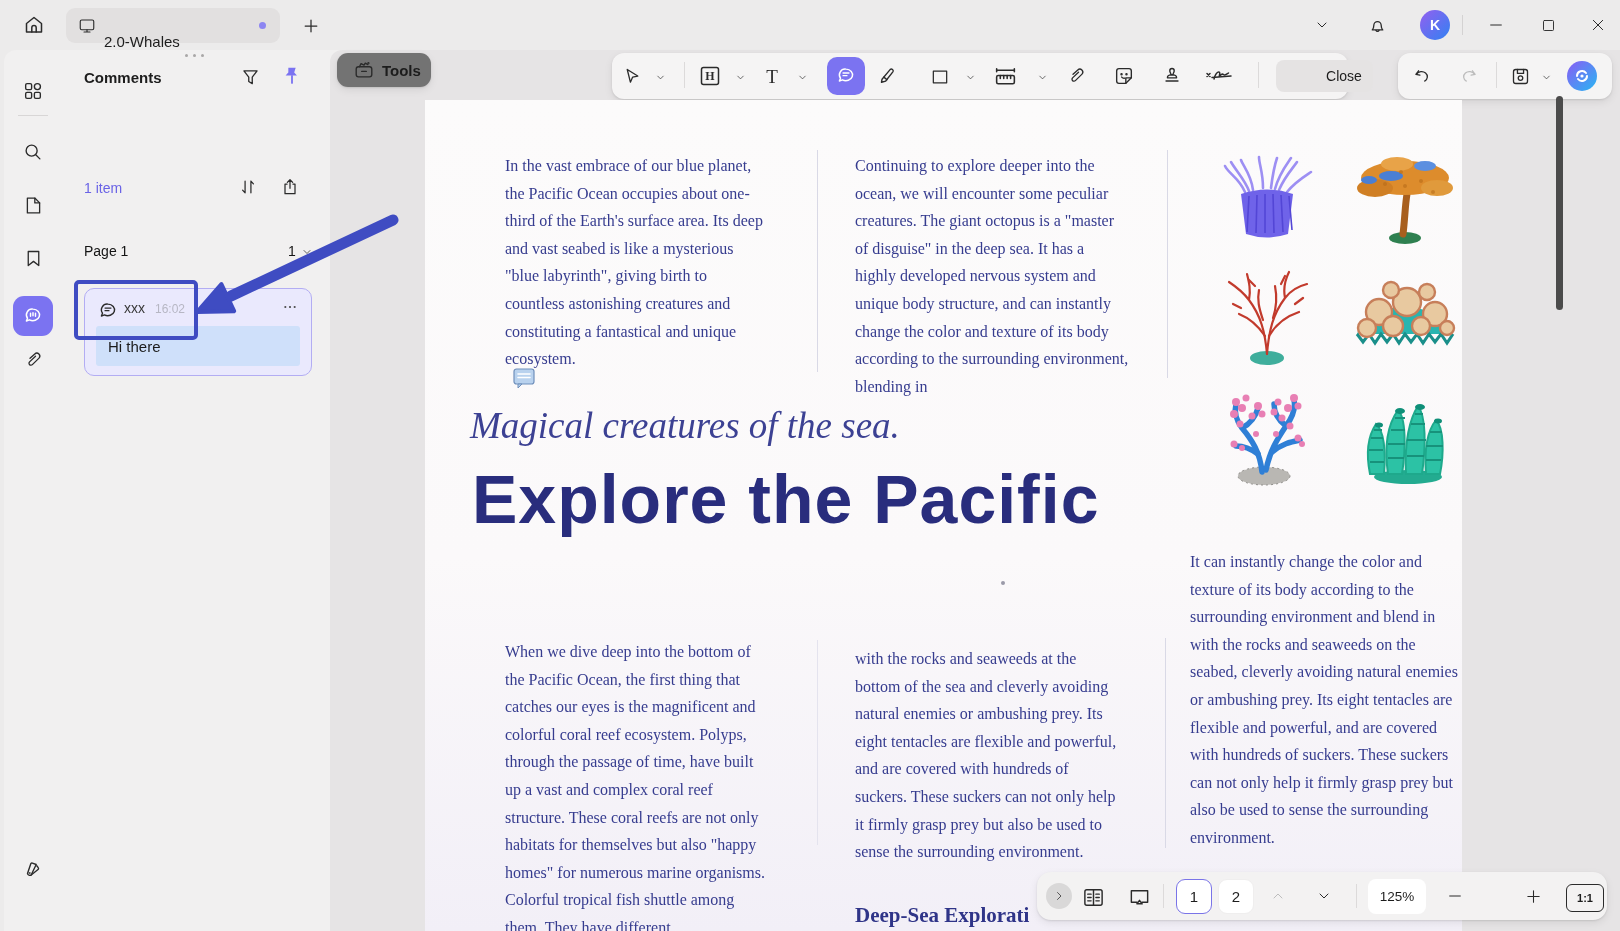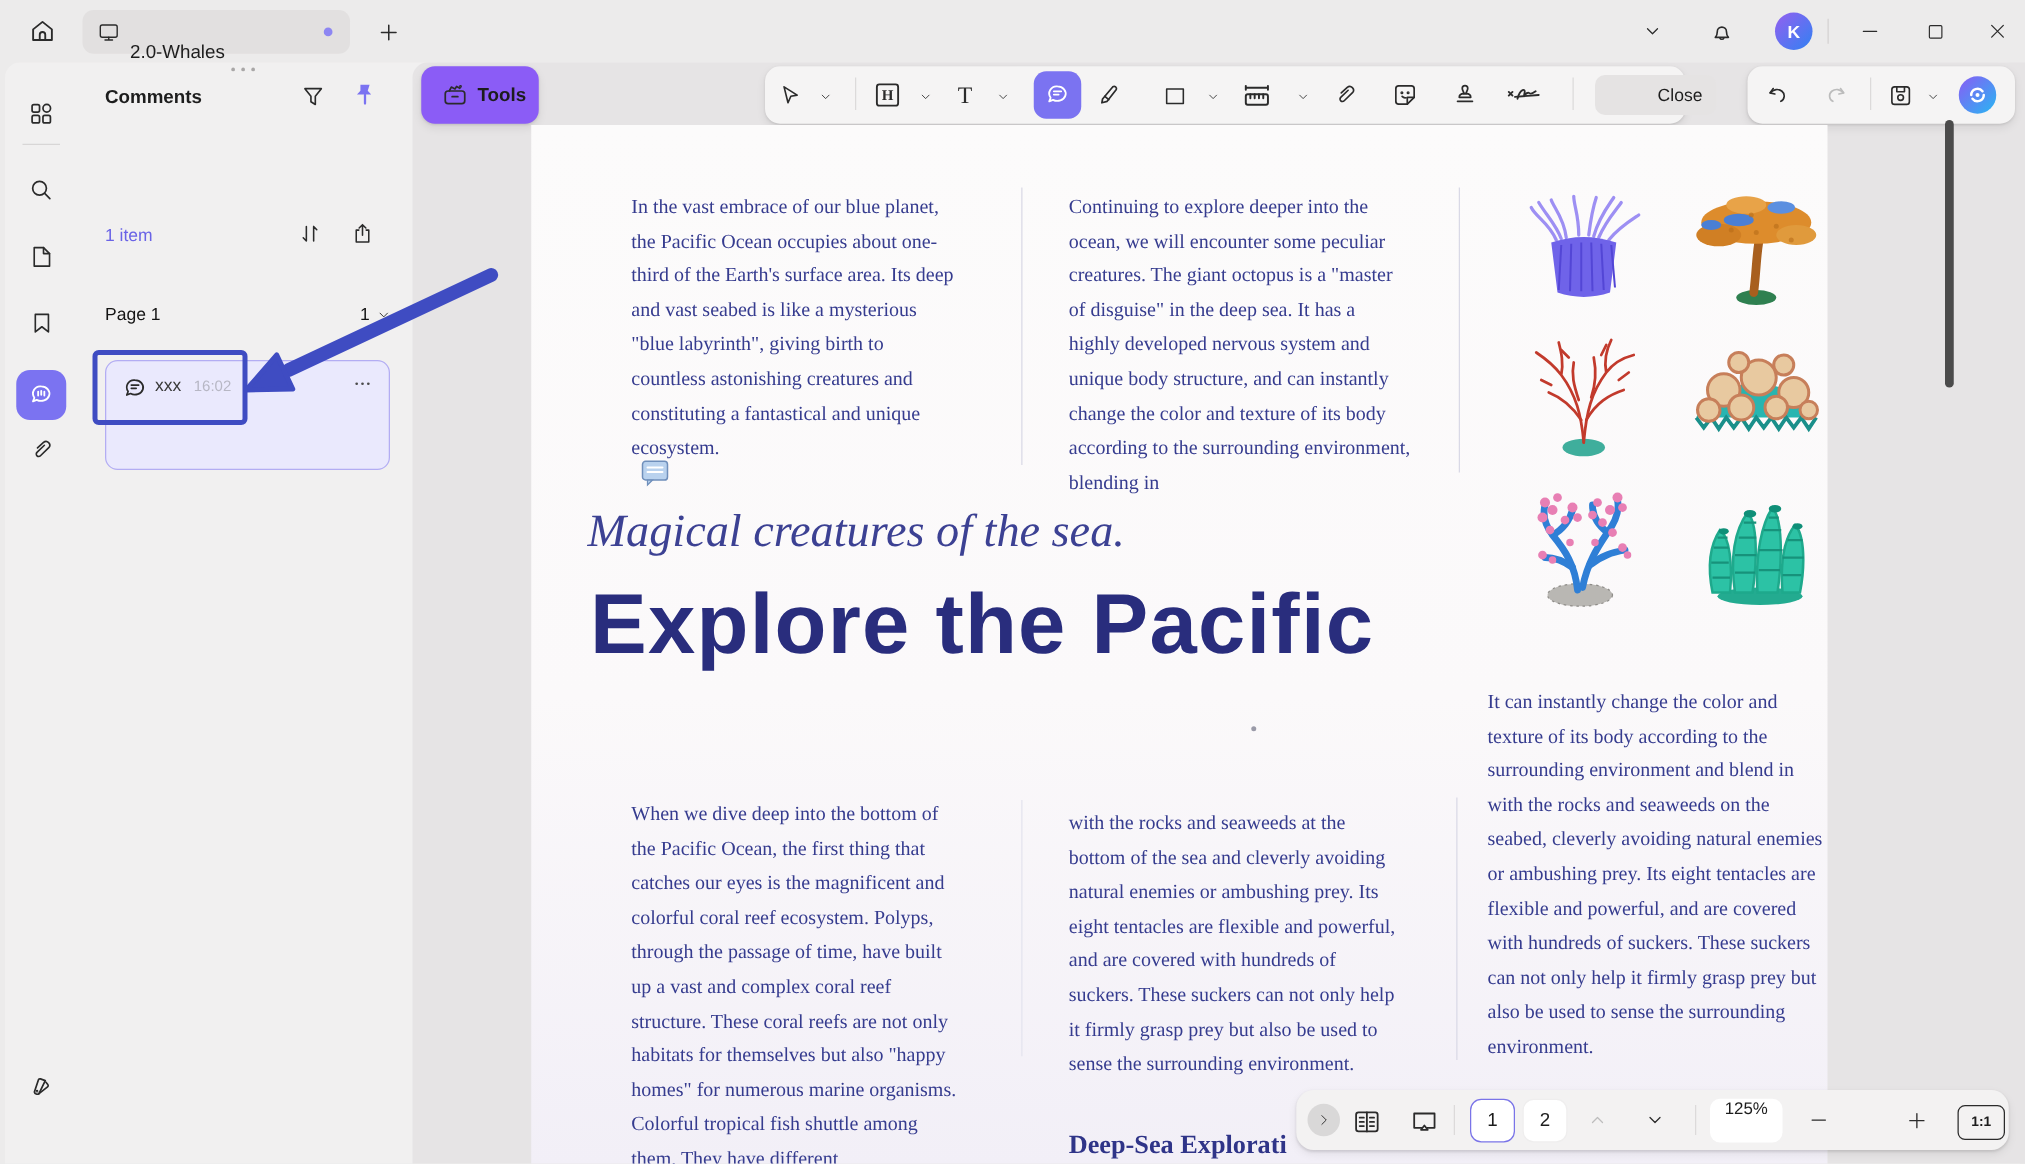--- a/index.html
+++ b/index.html
@@ -40,21 +40,21 @@
   .page-count{left:288px;top:243px;font-size:14px;color:#141414;}
   .card{left:84px;top:288px;width:228px;height:88px;background:#eae9fd;border:1.5px solid #b3adf3;
         border-radius:10px;box-sizing:border-box;}
   .card-author{left:124px;top:300px;font-size:14px;color:#3a3a3a;}
   .card-time{left:155px;top:302px;font-size:12px;color:#b7b7c4;}
   .hi-block{left:96px;top:326px;width:204px;height:40px;background:#cfe0fa;border-radius:3px;
             display:flex;align-items:center;}
   .hi-text{font-size:15px;color:#1c1c1c;margin-left:12px;}
   .annot-rect{left:74px;top:280px;width:116px;height:52px;border:4px solid #3f4cc2;border-radius:5px;}
   
-  .toolsbtn{left:337px;top:53px;width:94px;height:46px;background:#8b5cf6;border-radius:11px;
+  .toolsbtn{left:337px;top:53px;width:94px;height:34px;background:#737373;border-radius:11px;
             display:flex;align-items:center;}
   .toolsbtn span{font-size:15px;font-weight:bold;color:#1c1c1c;margin-left:7px;}
   .toolbar{top:53px;height:46px;background:#f5f4f4;border-radius:12px;}
   .tb-main{left:612px;width:736px;}
   .tb-right{left:1398px;width:214px;}
   .tb-div{top:62px;width:1px;height:26px;background:#dcdada;}
   .tool-active{left:827px;top:57px;width:38px;height:38px;background:#7b73f1;border-radius:10px;}
   .closebtn{left:1276px;top:60px;width:58px;height:32px;background:#e5e3e3;border-radius:8px;
             display:flex;align-items:center;justify-content:center;font-size:14px;color:#1d1d1d;padding-left:39px;}
   
@@ -70,21 +70,21 @@
            font-size:21px;color:#2f3488;}
   .cursor-dot{left:576px;top:481px;width:4px;height:4px;border-radius:50%;background:#9a9aa8;}
   
   .navbar{left:1037px;top:872px;width:570px;height:48px;background:#f3f2f2;border-radius:14px;}
   .nv-circle{left:1046px;top:883px;width:26px;height:26px;border-radius:50%;background:#d9d8d8;}
   .pgbox{top:879px;width:36px;height:35px;background:#ffffff;border-radius:9px;box-sizing:border-box;
          display:flex;align-items:center;justify-content:center;font-size:15px;color:#1d1d1d;}
   .pg1{left:1176px;border:1.6px solid #7a74e8;}
   .pg2{left:1218px;border:1px solid #efeeee;}
   .zoompill{left:1368px;top:879px;width:58px;height:35px;background:#ffffff;border-radius:8px;
-         display:flex;align-items:flex-start;justify-content:center;font-size:13.5px;color:#1d1d1d;}
+         display:flex;align-items:center;justify-content:center;font-size:13.5px;color:#1d1d1d;}
   .fitbox{left:1566px;top:884px;width:36px;height:26px;border:1.4px solid #2b2b2b;border-radius:6px;
          display:flex;align-items:center;justify-content:center;font-size:11px;font-weight:bold;color:#1d1d1d;}
   .scroll-thumb{left:1556px;top:96px;width:7px;height:214px;border-radius:4px;background:#4b4b4b;}
   .winbtn{top:0;width:44px;height:50px;}
 </style>
 </head>
 <body>
 
 <div class="app">
 
@@ -234,20 +234,23 @@
   <div class="abs card-author">xxx</div>
   <div class="abs card-time">16:02</div>
   <div class="ibtn" style="left:278px;top:297px;width:24px;height:20px;">
     <svg width="16" height="16" viewBox="0 0 24 24">
         <g fill="#4a4a4a">
           <circle cx="5" cy="12" r="1.6"></circle>
           <circle cx="12" cy="12" r="1.6"></circle>
           <circle cx="19" cy="12" r="1.6"></circle>
         </g>
       </svg>
+  </div>
+  <div class="abs hi-block">
+    <span class="hi-text">Hi there</span>
   </div>
 
   <div class="abs annot-rect"></div>
   <svg class="abs" style="left:0;top:0;pointer-events:none;" width="1620" height="931" viewBox="0 0 1620 931">
     <line x1="393" y1="220" x2="231" y2="296" stroke="#3f4cc2" stroke-width="11" stroke-linecap="round"></line>
     <polygon points="197,312 221.4,284 234.2,311.2" fill="#3f4cc2" stroke="#3f4cc2" stroke-width="4" stroke-linejoin="round"></polygon>
   </svg>
 
   <div class="abs toolsbtn float">
     <svg class="ic" style="margin-left:16px" width="22" height="22" viewBox="0 0 24 24">

